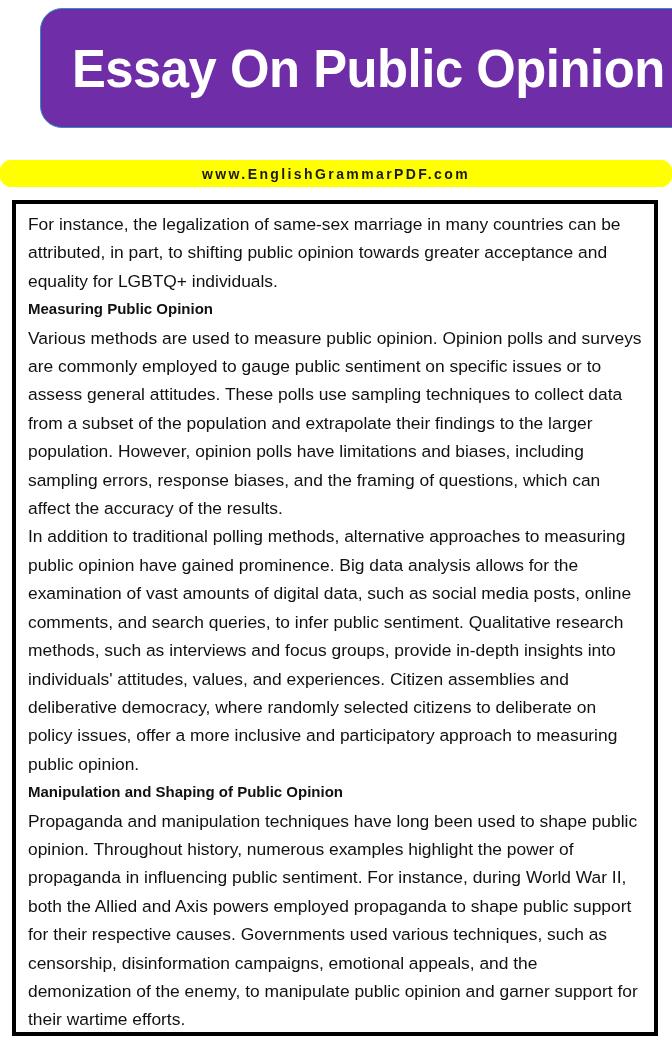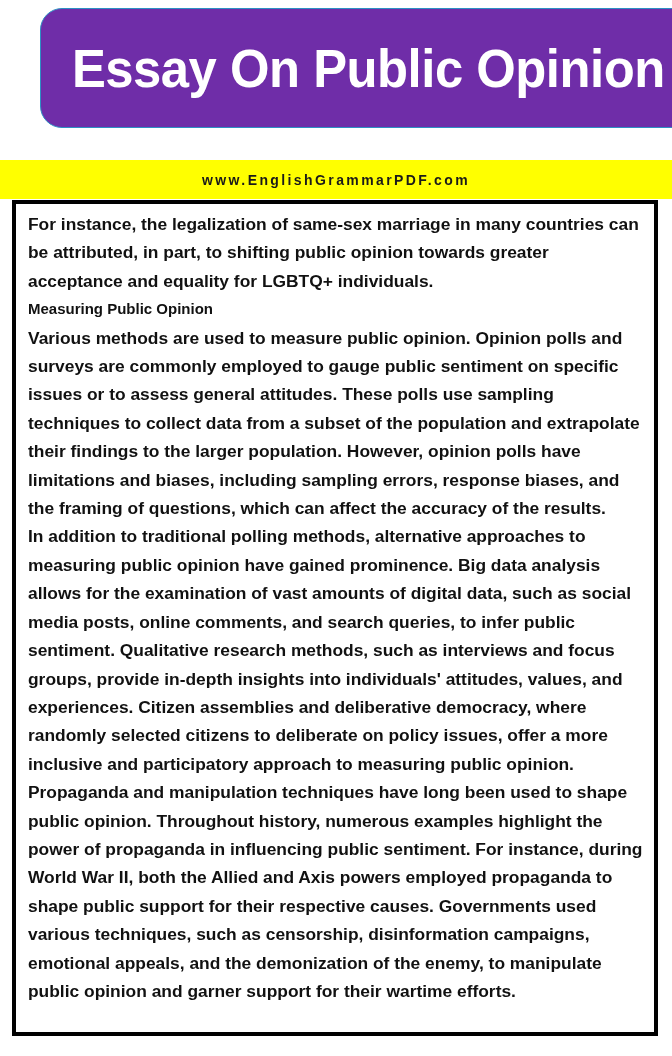--- a/index.html
+++ b/index.html
@@ -54,25 +54,26 @@
     white-space: nowrap;
     text-align: center;
   }
 
   
   .url-strip {
     position: absolute;
     left: 0;
     top: 160px;
     width: 672px;
-    height: 39px;
+    height: 27px;
     background: #ffff00;
     display: flex;
     align-items: center;
     justify-content: center;
+    border-radius: 11px;
   }
   .url-text {
     color: #1a1a1a;
     font-family: "Liberation Sans", sans-serif;
     font-weight: 700;
     font-size: 14px;
     letter-spacing: 2.4px;
     white-space: nowrap;
   }
 
@@ -92,21 +93,21 @@
   .essay-body {
     color: #111111;
     font-family: "Liberation Sans Narrow", "Liberation Sans", sans-serif;
     font-size: 17.4px;
     line-height: 28.4px;
     text-align: left;
   }
   .para {
     margin: 0;
     padding: 0;
-    font-weight: 700;
+    font-weight: 400;
   }
   .heading {
     margin: 0;
     padding: 0;
     font-weight: 700;
     font-size: 15px;
     line-height: 28.4px;
   }
 </style>
 </head>
@@ -121,17 +122,18 @@
   <div class="url-strip">
     <div class="url-text">www.EnglishGrammarPDF.com</div>
   </div>
 
   <div class="content-box">
     <div class="essay-body" id="essay-body">
         <p class="para">For instance, the legalization of same-sex marriage in many countries can be attributed, in part, to shifting public opinion towards greater acceptance and equality for LGBTQ+ individuals.</p>
         <p class="heading">Measuring Public Opinion</p>
         <p class="para">Various methods are used to measure public opinion. Opinion polls and surveys are commonly employed to gauge public sentiment on specific issues or to assess general attitudes. These polls use sampling techniques to collect data from a subset of the population and extrapolate their findings to the larger population. However, opinion polls have limitations and biases, including sampling errors, response biases, and the framing of questions, which can affect the accuracy of the results.</p>
         <p class="para">In addition to traditional polling methods, alternative approaches to measuring public opinion have gained prominence. Big data analysis allows for the examination of vast amounts of digital data, such as social media posts, online comments, and search queries, to infer public sentiment. Qualitative research methods, such as interviews and focus groups, provide in-depth insights into individuals' attitudes, values, and experiences. Citizen assemblies and deliberative democracy, where randomly selected citizens to deliberate on policy issues, offer a more inclusive and participatory approach to measuring public opinion.</p>
+        <p class="heading">Manipulation and Shaping of Public Opinion</p>
         <p class="para">Propaganda and manipulation techniques have long been used to shape public opinion. Throughout history, numerous examples highlight the power of propaganda in influencing public sentiment. For instance, during World War II, both the Allied and Axis powers employed propaganda to shape public support for their respective causes. Governments used various techniques, such as censorship, disinformation campaigns, emotional appeals, and the demonization of the enemy, to manipulate public opinion and garner support for their wartime efforts.</p>
       </div>
   </div>
 
 </div>
 
 </body></html>

